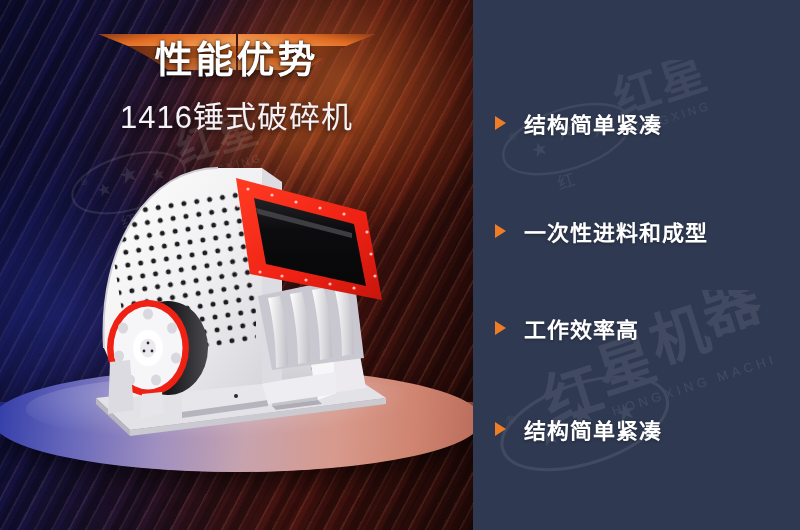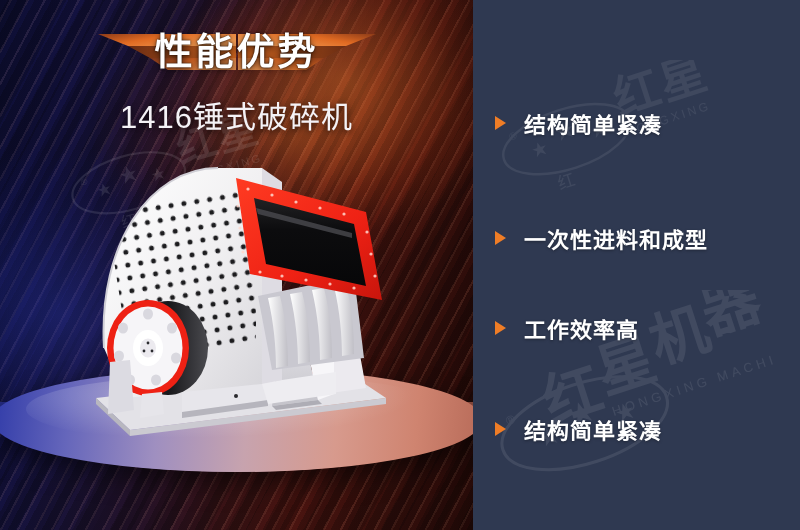--- a/index.html
+++ b/index.html
@@ -75,21 +75,21 @@
     position:absolute;left:0;top:26px;width:473px;
     text-align:center;
   }
   .arrow-row{position:relative;height:52px;}
   .chev{
     position:absolute;top:4px;width:138px;height:48px;
   }
   .chev.left{left:98px;}
   .chev.right{left:238px;}
   .main-title{
-    position:absolute;left:0;top:0;width:473px;
+    position:absolute;left:0;top:8px;width:473px;
     font-size:38px;font-weight:bold;color:#ffffff;
     letter-spacing:3px;line-height:52px;
     text-shadow:0 2px 6px rgba(0,0,0,.65), 0 0 2px rgba(0,0,0,.9);
   }
   .sub-title{
     margin-top:14px;
     font-size:31px;color:#f4f2f6;font-weight:normal;
     letter-spacing:1px;
     text-shadow:0 2px 7px rgba(0,0,0,.75);
   }
@@ -136,21 +136,21 @@
     border-top:7.5px solid transparent;
     border-bottom:7.5px solid transparent;
     flex:0 0 auto;
   }
   .feature .txt{
     font-size:22px;font-weight:bold;color:#ffffff;letter-spacing:1px;
     text-shadow:0 1px 3px rgba(0,0,0,.35);
     white-space:nowrap;
   }
   .f0{top:107px;}
-  .f1{top:222px;text-align:center;}
+  .f1{top:215px;text-align:center;}
   .f2{top:312px;text-align:center;}
   .f3{top:413px;}
 </style>
 </head>
 <body>
 
 <div class="banner">
 
   <div class="left-panel">
 

